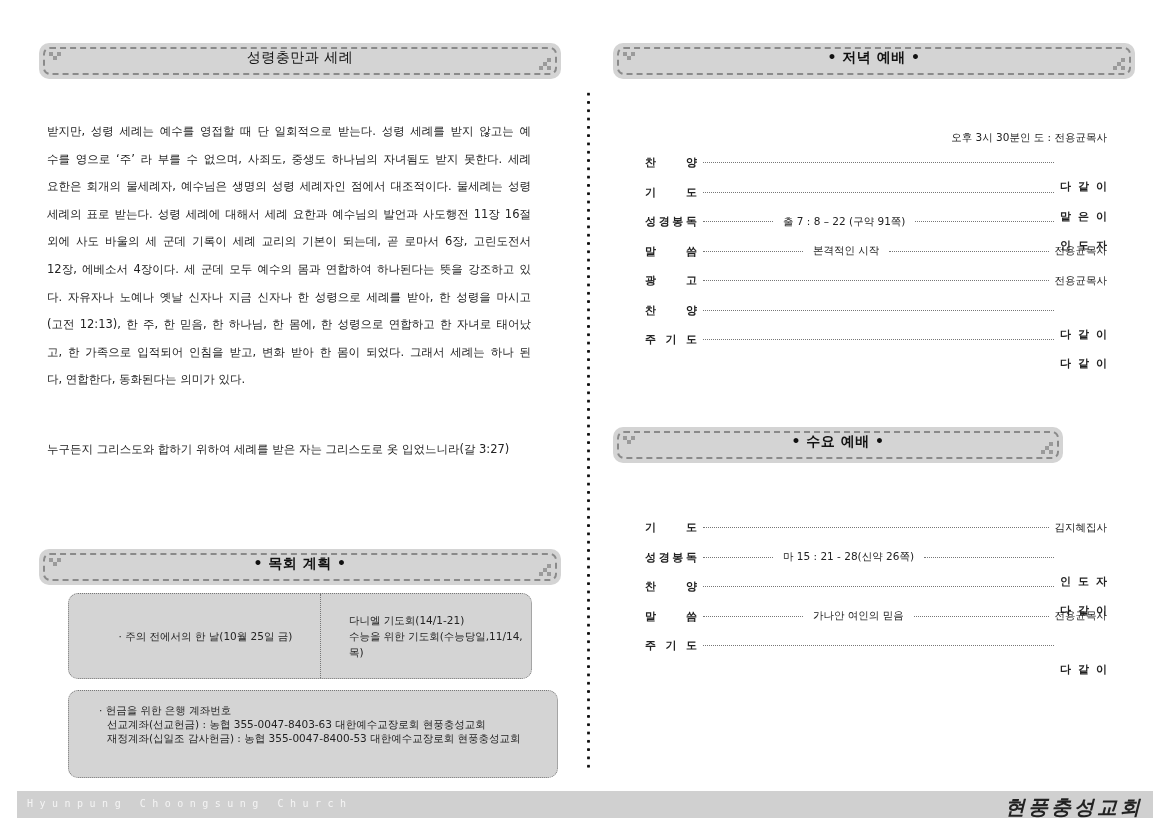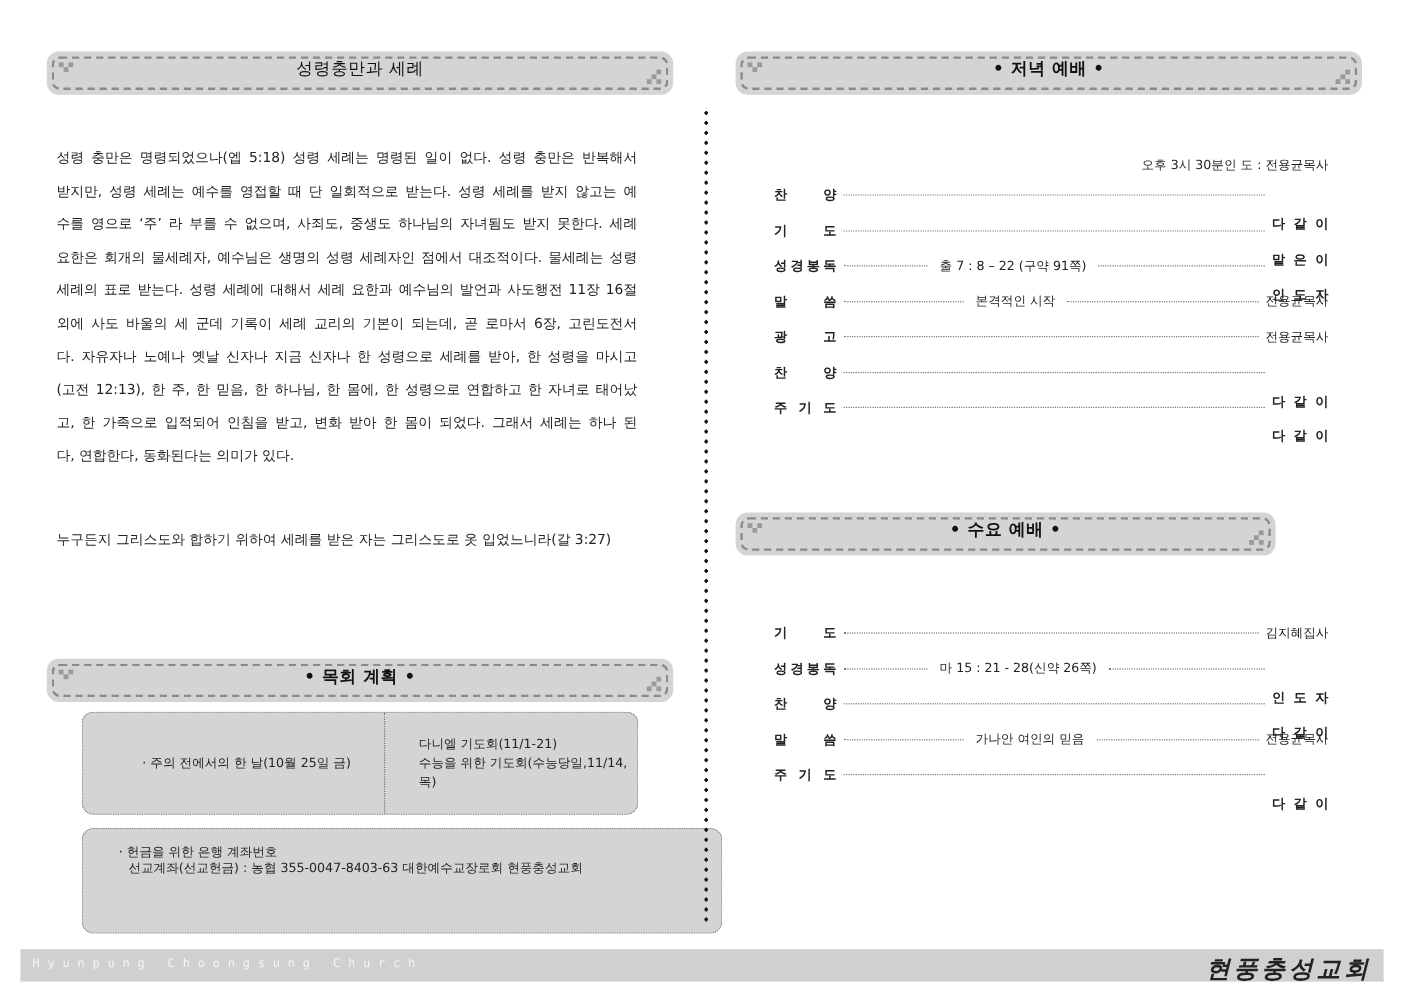--- a/index.html
+++ b/index.html
@@ -36,21 +36,21 @@
   }
 
   .plan-box {
     position: absolute; background: #d4d4d4; border: 1.5px dotted #777; border-radius: 10px;
   }
   .plan-row { position: absolute; left: 68px; top: 593px; width: 464px; height: 86px; display: flex; }
   .plan-row .cell { height: 100%; display: flex; flex-direction: column; justify-content: center; font-size: 10.5px; line-height: 16px; color: #222; }
   .plan-row .left { width: 230px; align-items: center; border-right: 1.5px dotted #777; margin-left: 22px; }
   .plan-row .right { flex: 1; padding-left: 28px; }
 
-  .bank { position: absolute; left: 68px; top: 690px; width: 534px; height: 88px; padding: 12px 0 0 30px; font-size: 10.5px; line-height: 14px; color: #222; }
+  .bank { position: absolute; left: 68px; top: 690px; width: 490px; height: 88px; padding: 12px 0 0 30px; font-size: 10.5px; line-height: 14px; color: #222; }
   .bank .acct { padding-left: 8px; }
 
   .service { position: absolute; left: 645px; width: 462px; font-size: 11px; color: #222; }
   .svc-head { display: flex; justify-content: flex-end; height: 20px; align-items: center; font-size: 10.5px; }
   .svc-row { display: flex; align-items: center; height: 29.5px; }
   .svc-row .label { width: 52px; display: flex; justify-content: space-between; font-weight: bold; font-size: 11px; }
   .svc-row .dots { flex: 1; height: 1px; border-bottom: 1.5px dotted #777; margin: 0 6px 0 6px; align-self: center; }
   .svc-row .mid { padding: 0 4px; font-size: 10.5px; white-space: nowrap; }
   .svc-row .who { font-weight: bold; font-size: 11px; text-align: right; white-space: nowrap; }
   .svc-row .who.spaced { letter-spacing: 7px; margin-right: -7px; margin-top: 48px; }
@@ -74,26 +74,26 @@
     <div class="corner br">
         <span style="left:8px;top:0"></span>
         <span style="left:4px;top:4px"></span>
         <span style="left:0;top:8px"></span>
         <span style="left:8px;top:8px"></span>
       </div>
   </div>
 </div>
 
 <div class="body-text">
-  <p>성령 충만은 명령되었으나(엡 5:18) 성령 세례는 명령된 일이 없다. 성령 충만은 반복해서</p>
   <p>받지만, 성령 세례는 예수를 영접할 때 단 일회적으로 받는다. 성령 세례를 받지 않고는 예</p>
   <p>수를 영으로 ‘주’ 라 부를 수 없으며, 사죄도, 중생도 하나님의 자녀됨도 받지 못한다. 세례</p>
   <p>요한은 회개의 물세례자, 예수님은 생명의 성령 세례자인 점에서 대조적이다. 물세례는 성령</p>
   <p>세례의 표로 받는다. 성령 세례에 대해서 세례 요한과 예수님의 발언과 사도행전 11장 16절</p>
   <p>외에 사도 바울의 세 군데 기록이 세례 교리의 기본이 되는데, 곧 로마서 6장, 고린도전서</p>
+  <p>12장, 에베소서 4장이다. 세 군데 모두 예수의 몸과 연합하여 하나된다는 뜻을 강조하고 있</p>
   <p>다. 자유자나 노예나 옛날 신자나 지금 신자나 한 성령으로 세례를 받아, 한 성령을 마시고</p>
   <p>(고전 12:13), 한 주, 한 믿음, 한 하나님, 한 몸에, 한 성령으로 연합하고 한 자녀로 태어났</p>
   <p>고, 한 가족으로 입적되어 인침을 받고, 변화 받아 한 몸이 되었다. 그래서 세례는 하나 된</p>
   <p class="last">다, 연합한다, 동화된다는 의미가 있다.</p>
 </div>
 <div class="verse">누구든지 그리스도와 합하기 위하여 세례를 받은 자는 그리스도로 옷 입었느니라(갈 3:27)</div>
 
 <div class="section-header" style="left:39px; top:549px; width:522px;">
   <div class="inner">
     <div class="corner tl">
@@ -109,28 +109,29 @@
         <span style="left:8px;top:8px"></span>
       </div>
   </div>
 </div>
 
 <div class="plan-box plan-row">
   <div class="cell left">
     <span>· 주의 전에서의 한 날(10월 25일 금)</span>
   </div>
   <div class="cell right">
-    <span>다니엘 기도회(11/1-21)</span>
+    <span>다니엘 기도회(14/1-21)</span>
     <span>수능을 위한 기도회(수능당일,11/14,목)</span>
   </div>
 </div>
 
 <div class="plan-box bank">
   <div>· 헌금을 위한 은행 계좌번호</div>
   <div class="acct">선교계좌(선교헌금) : 농협 355-0047-8403-63 대한예수교장로회 현풍충성교회</div>
+  <div class="acct">재정계좌(십일조 감사헌금) : 농협 355-0047-8400-53 대한예수교장로회 현풍충성교회</div>
 </div>
 
 <div class="divider"></div>
 
 <div class="section-header" style="left:613px; top:43px; width:522px;">
   <div class="inner">
     <div class="corner tl">
         <span style="left:0;top:0"></span>
         <span style="left:4px;top:4px"></span>
         <span style="left:8px;top:0"></span>

